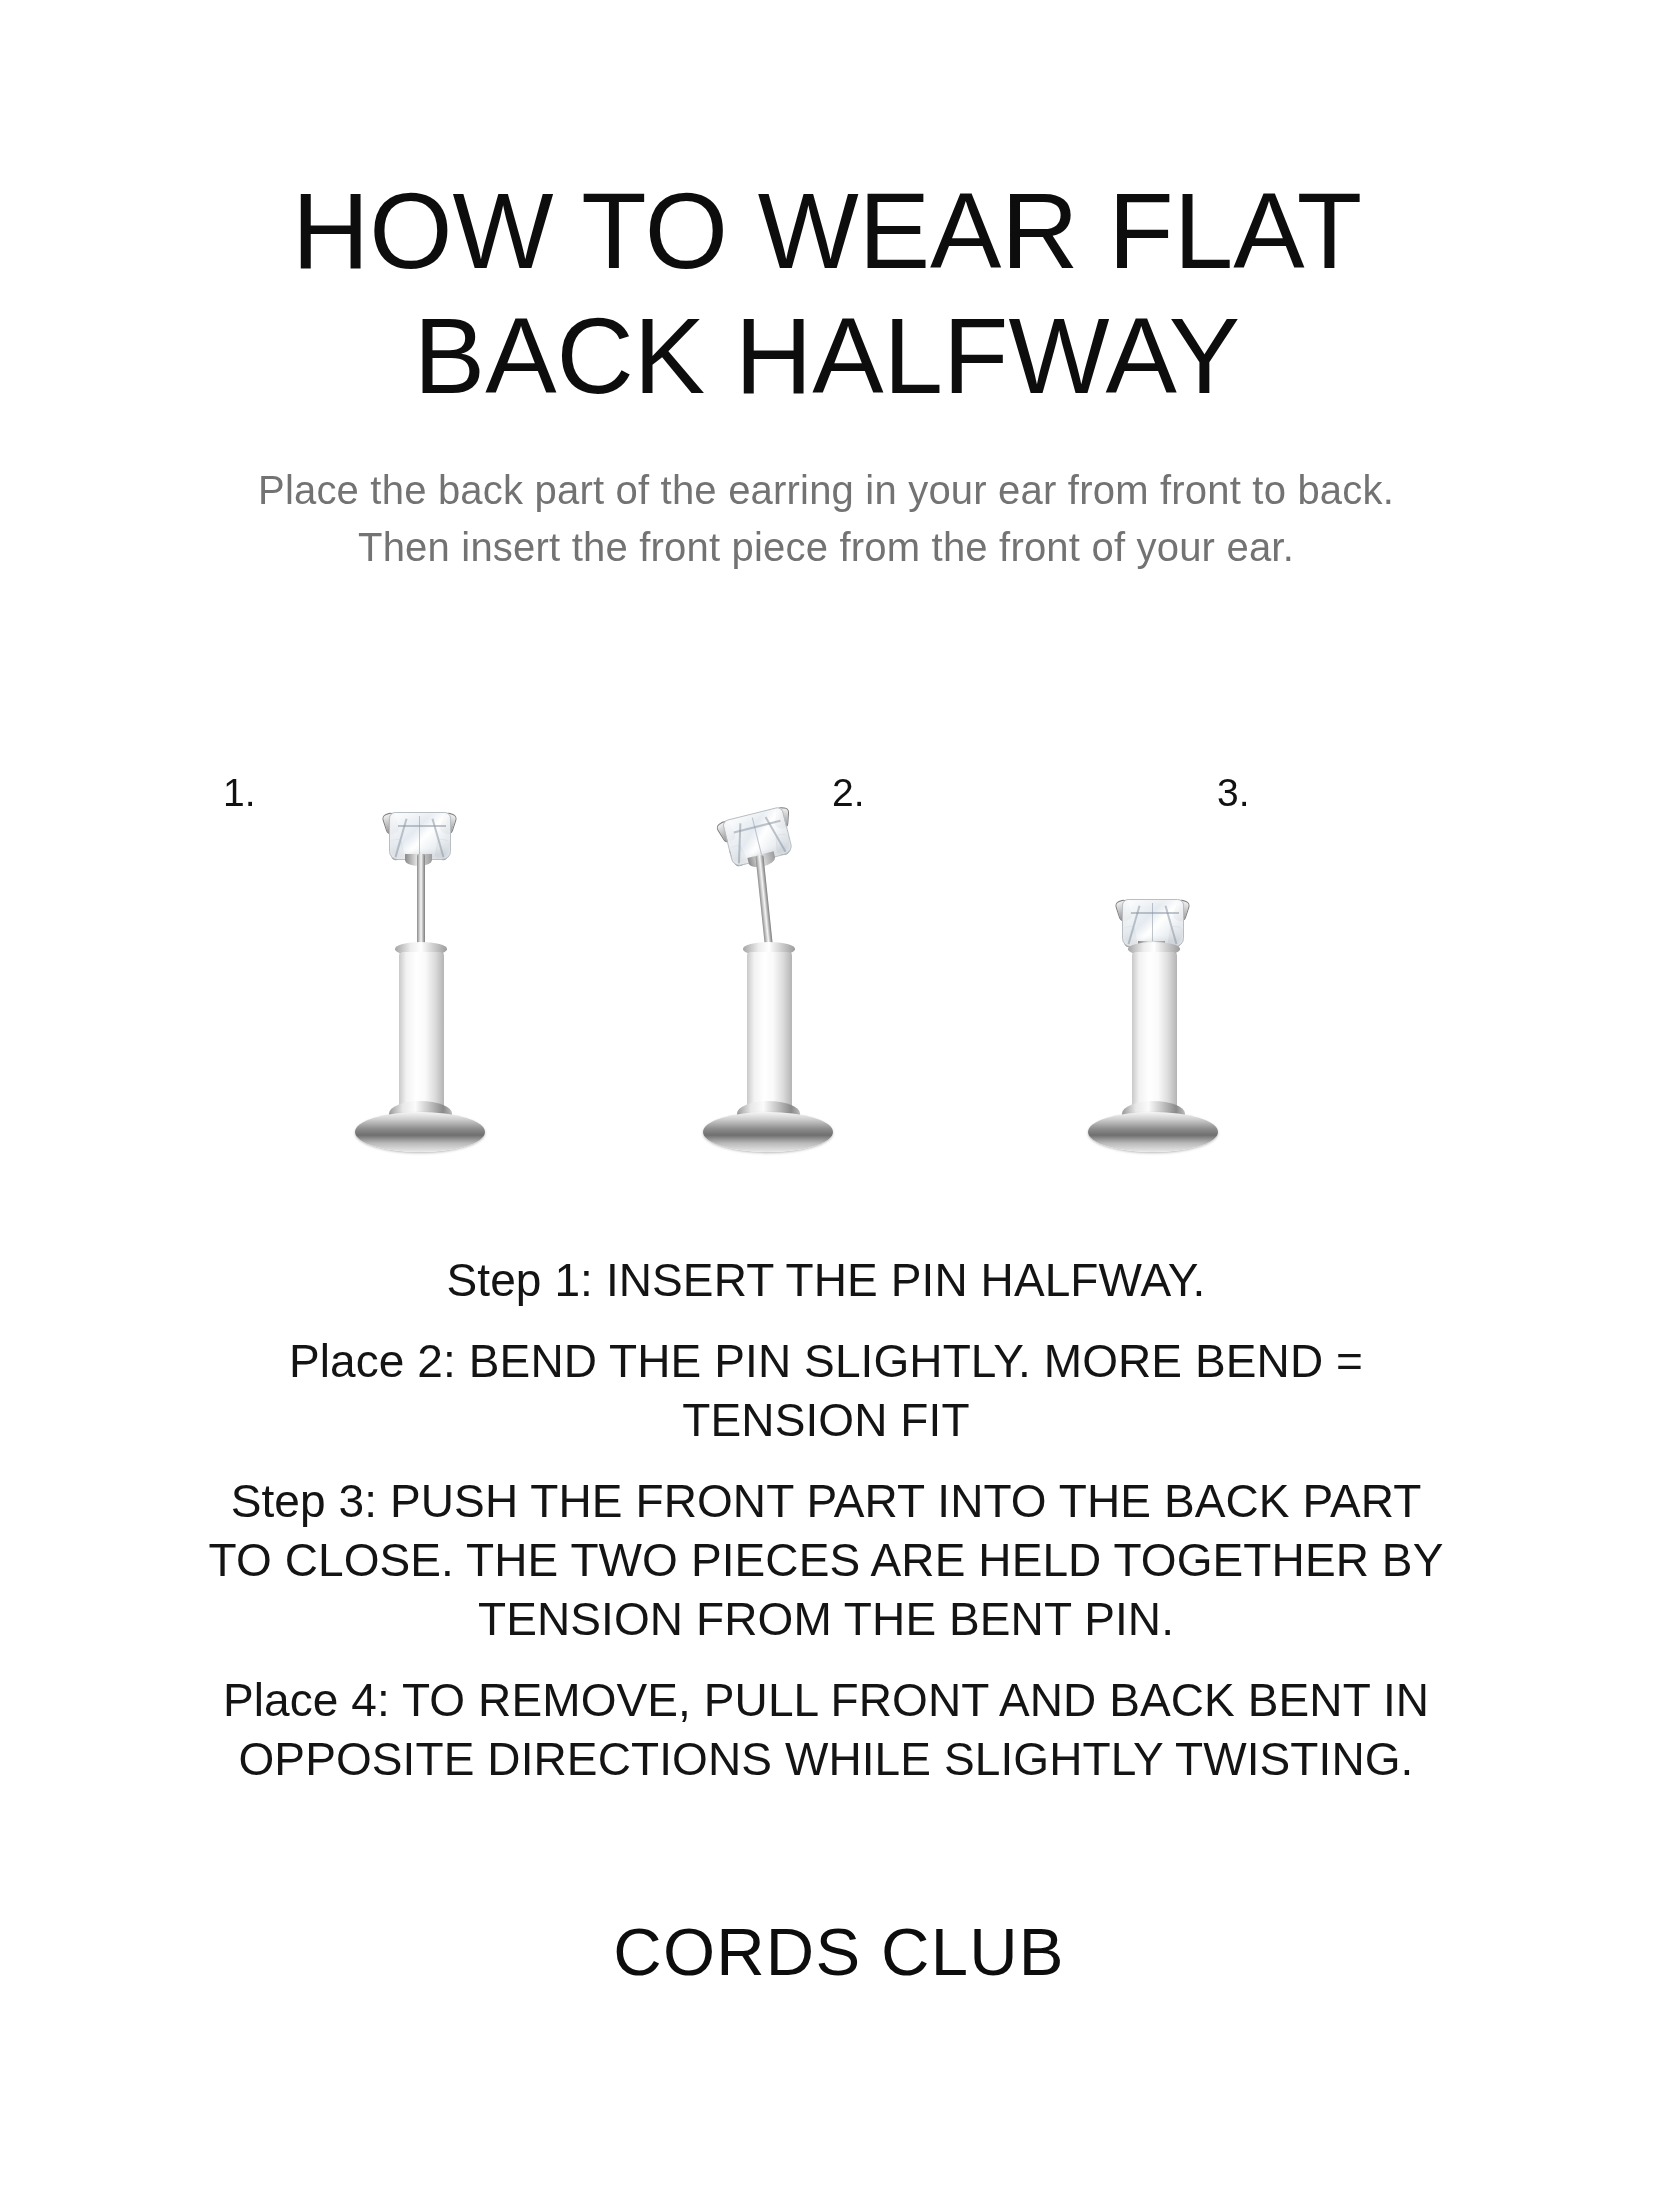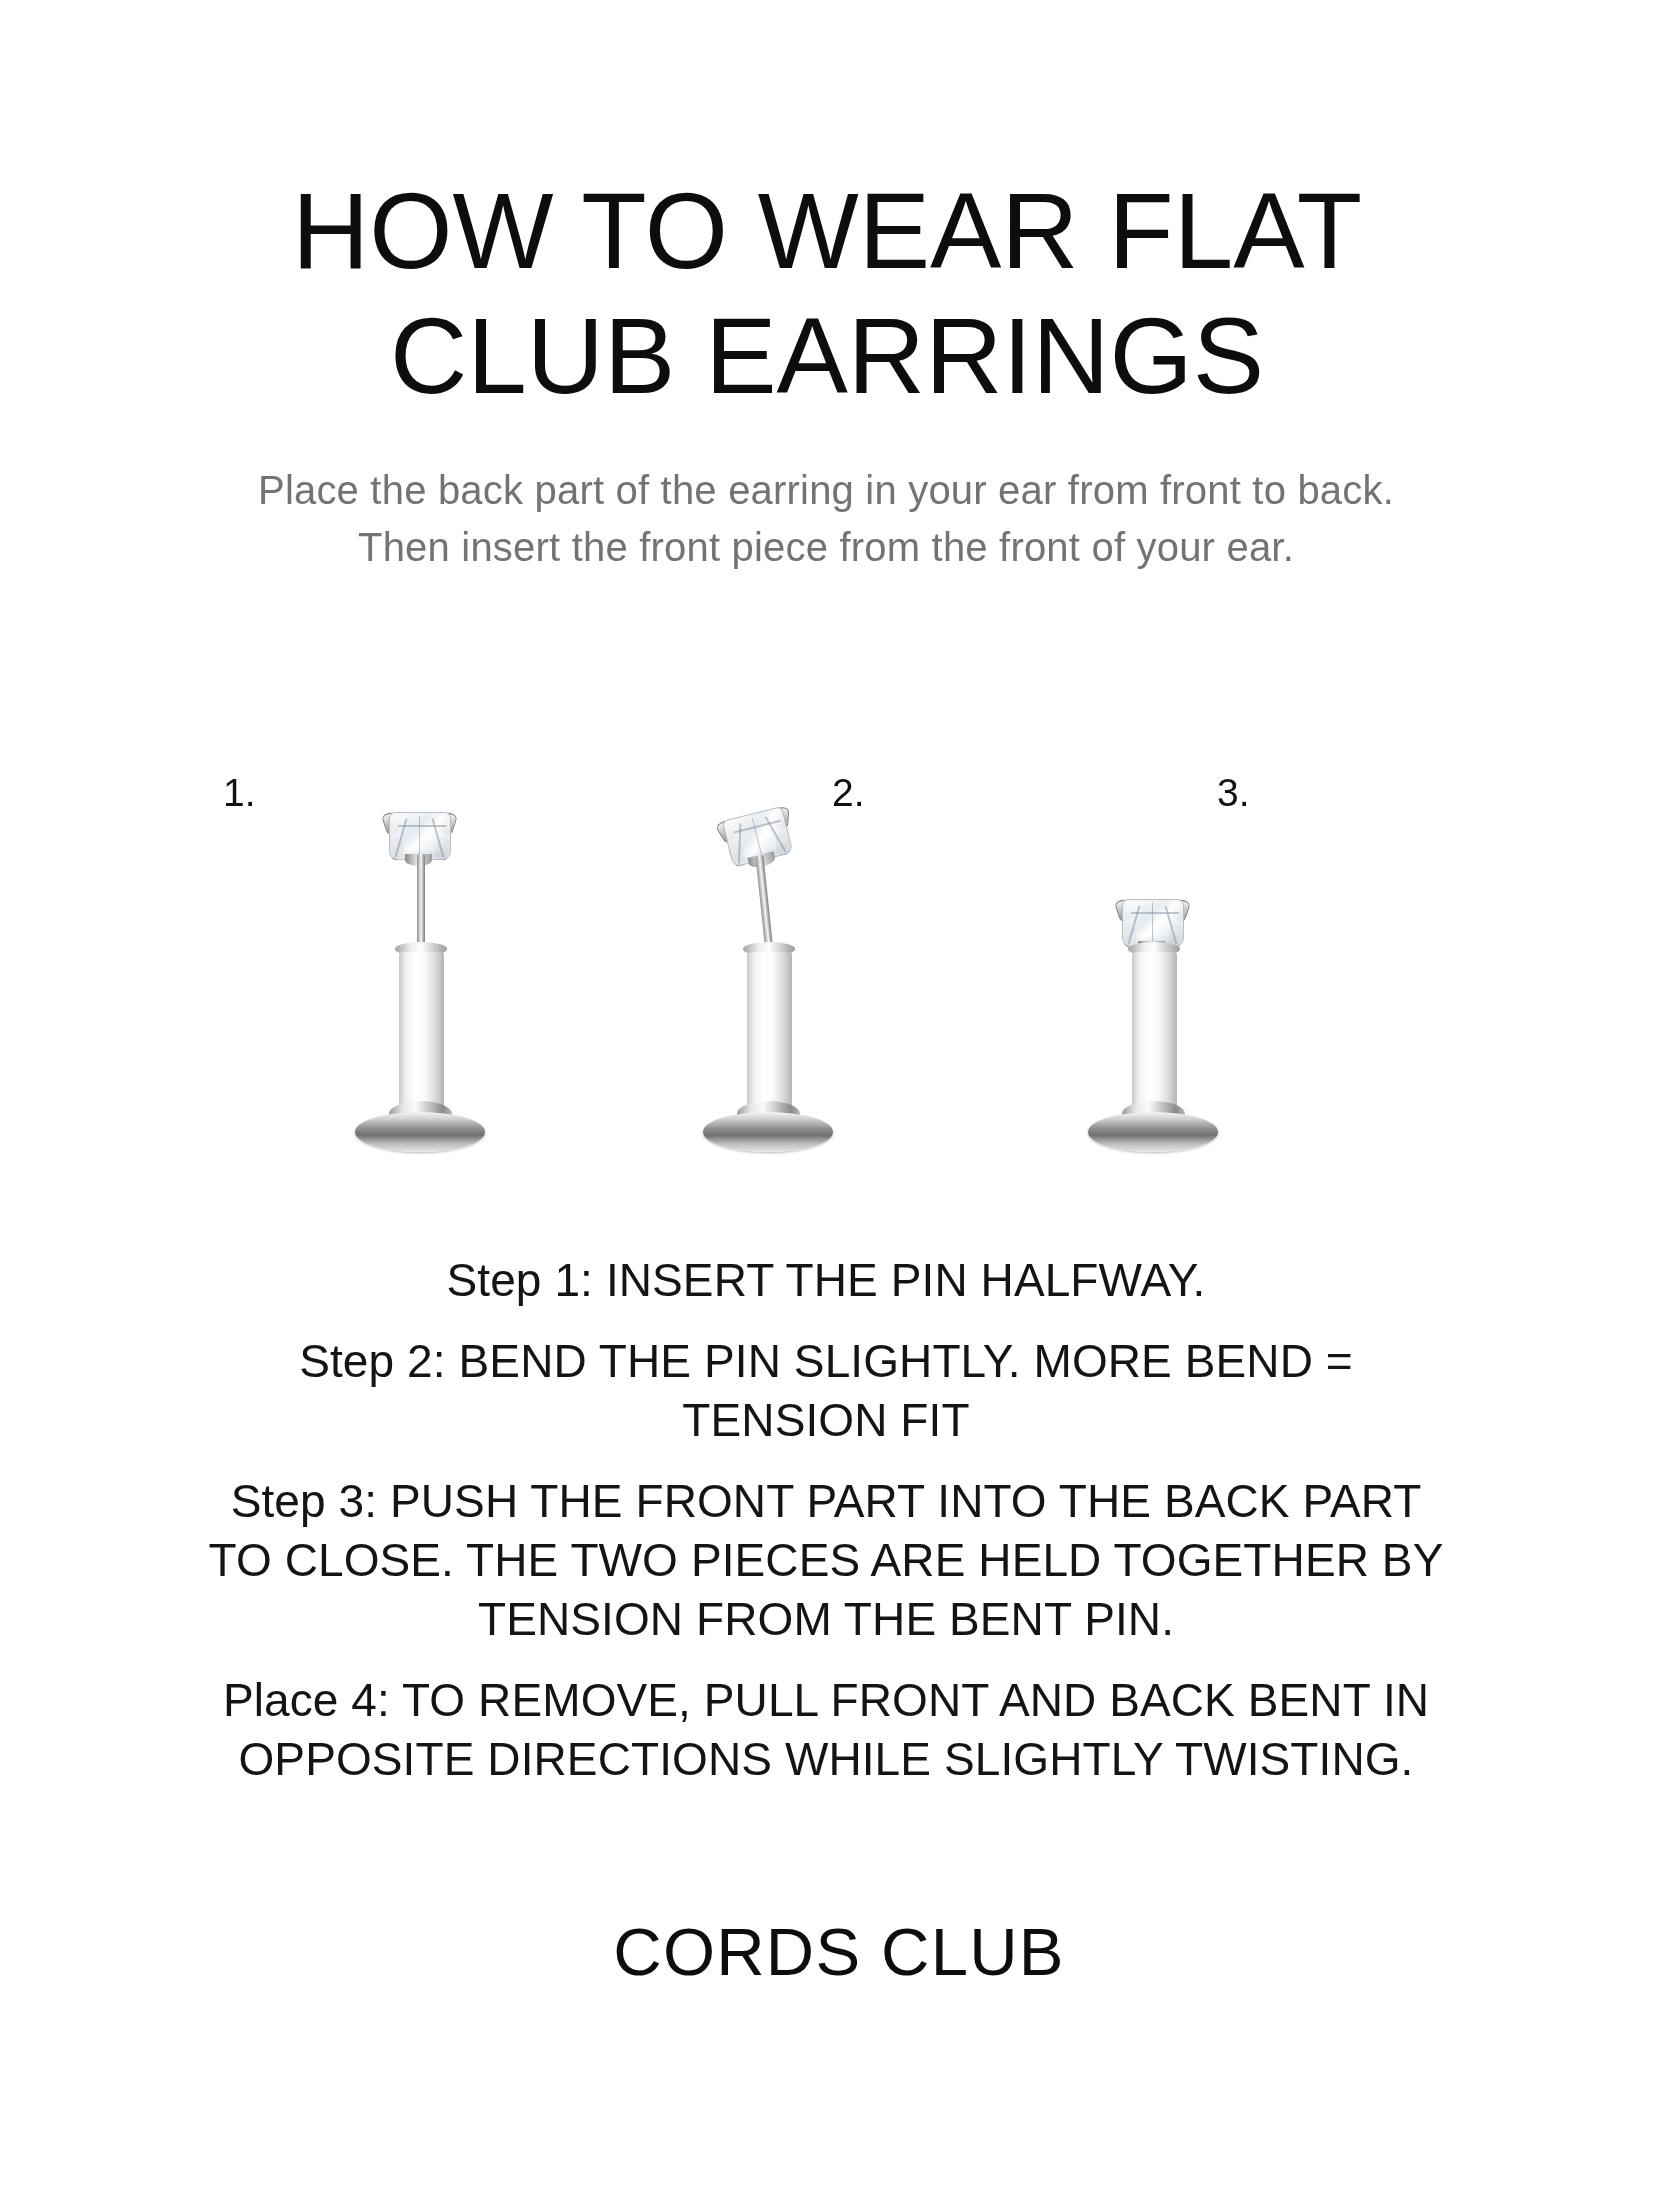--- a/index.html
+++ b/index.html
@@ -250,21 +250,21 @@
     color: #0d0d0d;
   }
 </style>
 </head>
 <body>
 
 <div class="page">
 
   <div class="title-block">
     <div class="title-line">HOW TO WEAR FLAT</div>
-    <div class="title-line">CLUB EARRINGS</div>
+    <div class="title-line">BACK HALFWAY</div>
   </div>
 
   <div class="intro">Place the back part of the earring in your ear from front to back. Then insert the front piece from the front of your ear.</div>
 
   <div class="figures">
 
     <div class="figure f1">
       <div class="fig-num">1.</div>
       <div class="earring">
         <div class="gem">
@@ -337,21 +337,21 @@
     </div>
 
   </div>
 
   <div class="steps">
     <div class="step">
       <span class="lbl">Step 1:</span>
       <span>INSERT THE PIN HALFWAY.</span>
     </div>
     <div class="step">
-      <span class="lbl">Step 2:</span>
+      <span class="lbl">Place 2:</span>
       <span>BEND THE PIN SLIGHTLY. MORE BEND = TENSION FIT</span>
     </div>
     <div class="step">
       <span class="lbl">Step 3:</span>
       <span>PUSH THE FRONT PART INTO THE BACK PART TO CLOSE. THE TWO PIECES ARE HELD TOGETHER BY TENSION FROM THE BENT PIN.</span>
     </div>
     <div class="step">
       <span class="lbl">Place 4:</span>
       <span>TO REMOVE, PULL FRONT AND BACK BENT IN OPPOSITE DIRECTIONS WHILE SLIGHTLY TWISTING.</span>
     </div>

